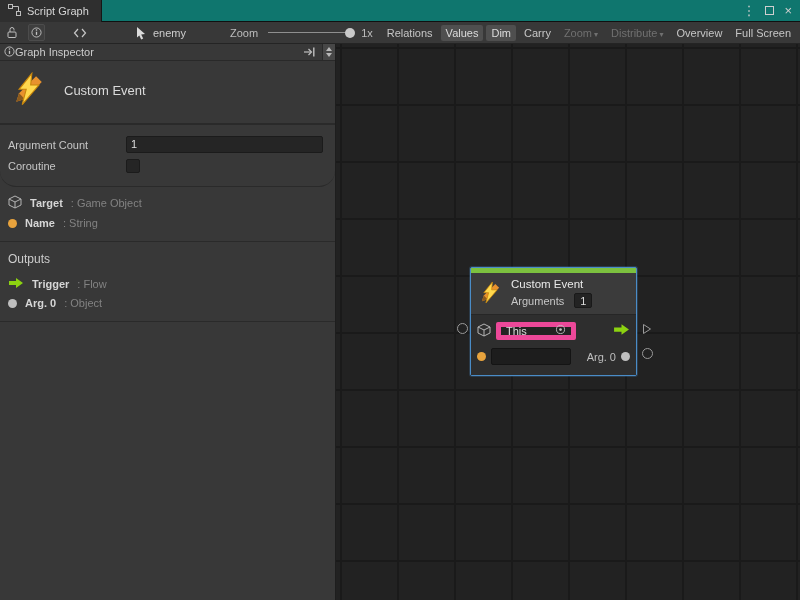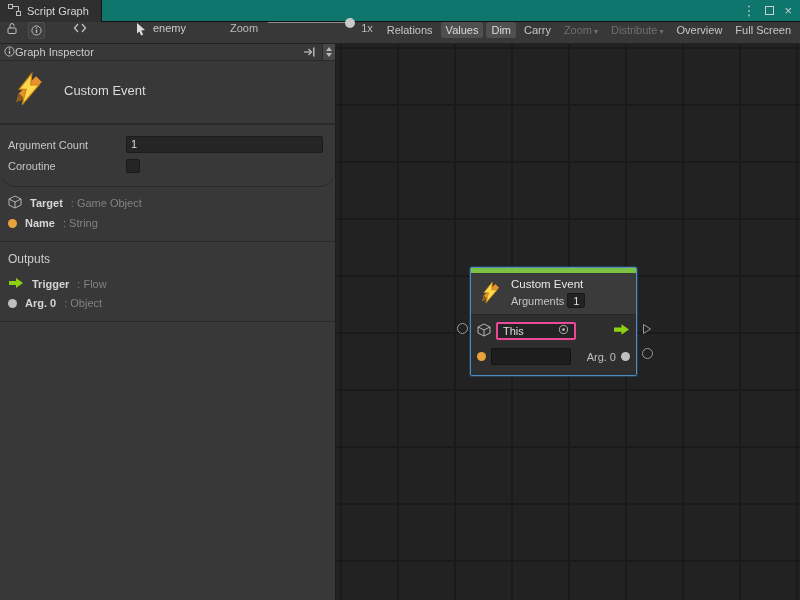--- a/index.html
+++ b/index.html
@@ -11,21 +11,21 @@
   .titlebar { position:absolute; top:0; left:0; width:800px; height:22px;
     background:#0f766e; border-bottom:1px solid #101010; display:flex; align-items:center; }
   .tab { height:22px; display:flex; align-items:center; gap:6px; padding:0 12px 0 8px;
     background:#2F2F2F; border-right:1px solid #161616; color:#D6D6D6; }
   .win-controls { margin-left:auto; display:flex; align-items:center; gap:10px; padding-right:8px; color:#CFCFCF; }
   .win-controls .glyph { font-size:13px; line-height:22px; cursor:default; }
   .maximize-box { width:9px; height:9px; border:1px solid #CFCFCF; }
 
   
   .toolbar { position:absolute; top:22px; left:0; width:800px; height:22px;
-    background:#383838; border-bottom:1px solid #242424; display:flex; align-items:flex-start; }
+    background:#383838; border-bottom:1px solid #242424; display:flex; align-items:center; }
   .tb-icon { display:flex; align-items:center; }
   .info-btn { width:17px; height:17px; border:1px solid #4C4C4C; border-radius:2px;
     display:flex; align-items:center; justify-content:center; margin-left:10px; background:#3E3E3E; }
   .graph-name { margin-left:6px; color:#CDCDCD; }
   .zoom-label { margin-left:44px; color:#BDBDBD; }
   .slider-track { margin-left:10px; width:85px; height:1px; background:#8F8F8F; position:relative; }
   .slider-knob { position:absolute; right:-2px; top:-4.5px; width:10px; height:10px;
     border-radius:50%; background:#C9C9C9; }
   .zoom-value { margin-left:8px; color:#BDBDBD; }
   .tb-right { margin-left:auto; display:flex; align-items:center; gap:3px; padding-right:4px; }
@@ -78,27 +78,27 @@
     background-size:57px 57px; background-position:4px 3px; }
 
   
   .node { position:absolute; left:134px; top:223px; width:167px;
     background:#2E2E2E; border:1px solid #4A8CC7; border-radius:2px;
     box-shadow:0 0 0 1px rgba(74,140,199,0.25); }
   .node-accent { height:5px; background:#7CC13F; }
   .node-header { background:#3B3B3B; padding:5px 8px 6px; display:flex; gap:9px; align-items:center; }
   .node-titles { display:flex; flex-direction:column; gap:3px; }
   .node-title { font-size:11.5px; color:#E8E8E8; white-space:nowrap; }
-  .node-args { display:flex; gap:3px; align-items:center; color:#C6C6C6; }
+  .node-args { display:flex; gap:10px; align-items:center; color:#C6C6C6; }
   .chip { background:#232323; border:1px solid #191919; border-radius:2px; padding:0 5px;
     height:15px; line-height:14px; color:#DEDEDE; }
   .node-body { background:#2E2E2E; padding:6px 6px 9px; display:flex; flex-direction:column; gap:7px;
     border-top:1px solid #262626; }
   .node-row { display:flex; align-items:center; gap:5px; height:19px; }
-  .dropdown { width:80px; height:18px; background:#232323; border:2px solid #ec4899; border-radius:2px;
+  .dropdown { width:80px; height:18px; background:#232323; border:5px solid #ec4899; border-radius:2px;
     display:flex; align-items:center; padding:0 5px; gap:4px; color:#DEDEDE; }
   .dropdown-label { flex:1; }
   .text-field { width:80px; height:17px; background:#1D1D1D; border:1px solid #141414; border-radius:2px;
     color:#DEDEDE; padding:0 4px; line-height:15px; }
   .row-spacer { flex:1; }
   .arg-label { color:#BFBFBF; }
 
   
   .conn-circle { position:absolute; width:11px; height:11px; border:1px solid #9A9A9A;
     border-radius:50%; background:#212121; }

